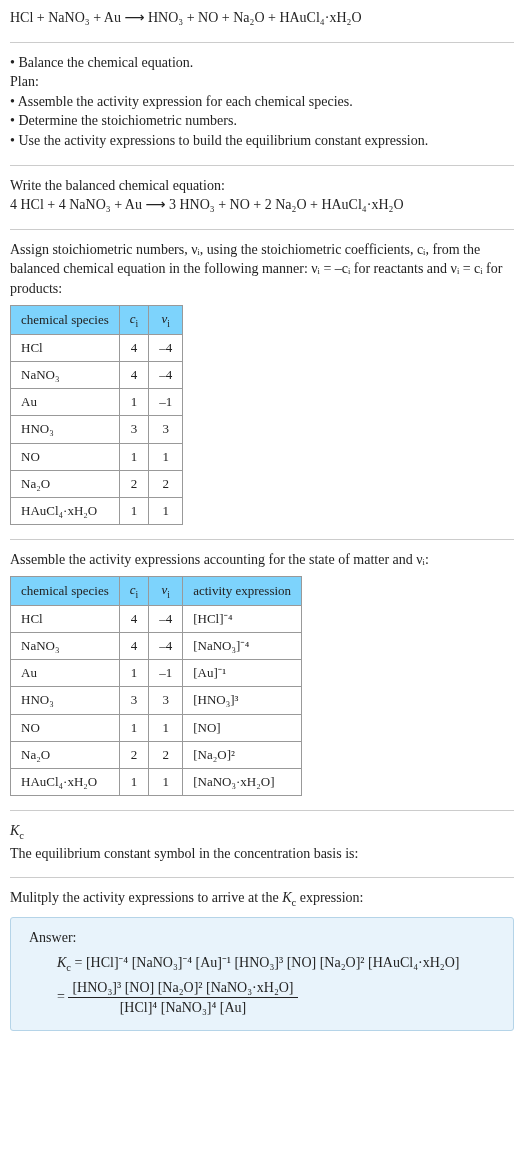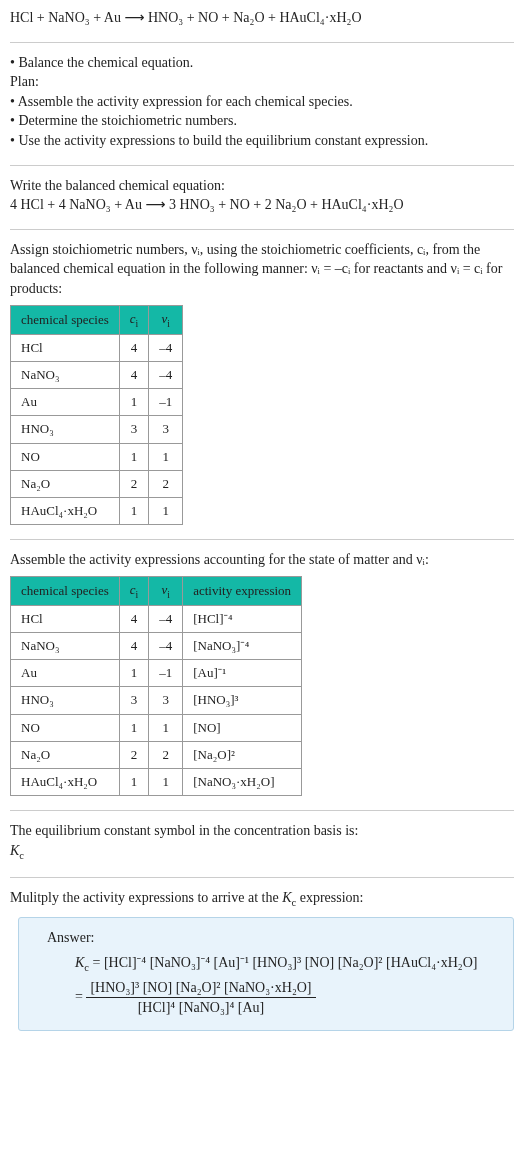--- a/index.html
+++ b/index.html
@@ -3,23 +3,23 @@
 <meta charset="utf-8">
 <style>
 * { margin:0; padding:0; box-sizing:border-box; }
 body { font-family:Georgia,'Times New Roman',serif; font-size:14px; color:#222; background:#fff; width:524px; padding:8px 10px; line-height:1.4; }
 .section { margin-bottom:14px; }
 .hr { border:none; border-top:1px solid #ccc; margin:10px 0; }
 .sub { font-size:0.75em; vertical-align:sub; }
 .it { font-style:italic; }
 table { border-collapse:collapse; margin:6px 0; }
 td, th { border:1px solid #999; padding:4px 10px; text-align:left; font-weight:normal; font-size:13px; }
-th { background:#14b8a6; }
+th { background:#7dd3fc; }
 .tc { text-align:center; }
-.answer-box { background:#e8f3fb; border:1px solid #b5d4e8; border-radius:3px; padding:10px 28px; margin-top:6px;margin-left:8px; }
+.answer-box { background:#e8f3fb; border:1px solid #b5d4e8; border-radius:3px; padding:10px 18px; margin-top:6px; }
 .answer-label { margin-bottom:6px; }
 .indent { margin-left:28px; }
 .frac { display:inline-block; vertical-align:middle; text-align:center; }
 .frac .num { display:block; border-bottom:1px solid #222; padding:0 4px; }
 .frac .den { display:block; padding:0 4px; }
 .eqline { margin:2px 0; }
 </style>
 </head>
 <body>
 
@@ -143,22 +143,22 @@
           <td class="tc">1</td>
           <td class="tc">1</td>
           <td>[NaNO₃·xH₂O]</td>
         </tr>
   </tbody>
     </table>
 </div>
 <hr class="hr">
 
 <div class="section">
+  <div><span class="it">K</span><span class="sub">c</span></div>
   <div>The equilibrium constant symbol in the concentration basis is:</div>
-  <div><span class="it">K</span><span class="sub">c</span></div>
 </div>
 <hr class="hr">
 
 <div class="section">
   <div>Mulitply the activity expressions to arrive at the <span class="it">K</span><span class="sub">c</span> expression:</div>
   <div class="answer-box">
     <div class="answer-label">Answer:</div>
     <div class="indent">
       <div class="eqline"><span class="it">K</span><span class="sub">c</span> = <span>[HCl]⁻⁴ [NaNO₃]⁻⁴ [Au]⁻¹ [HNO₃]³ [NO] [Na₂O]² [HAuCl₄·xH₂O]</span></div>
       <div class="eqline">= 

